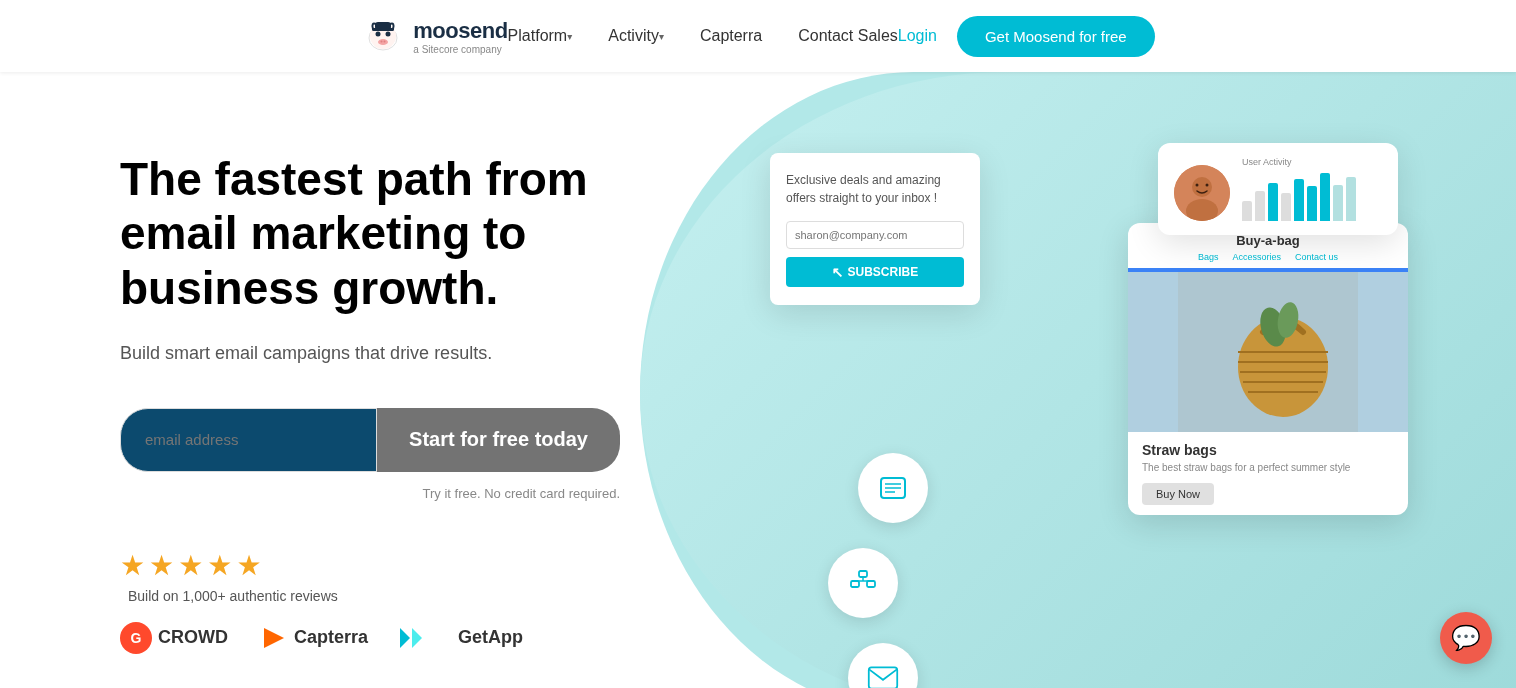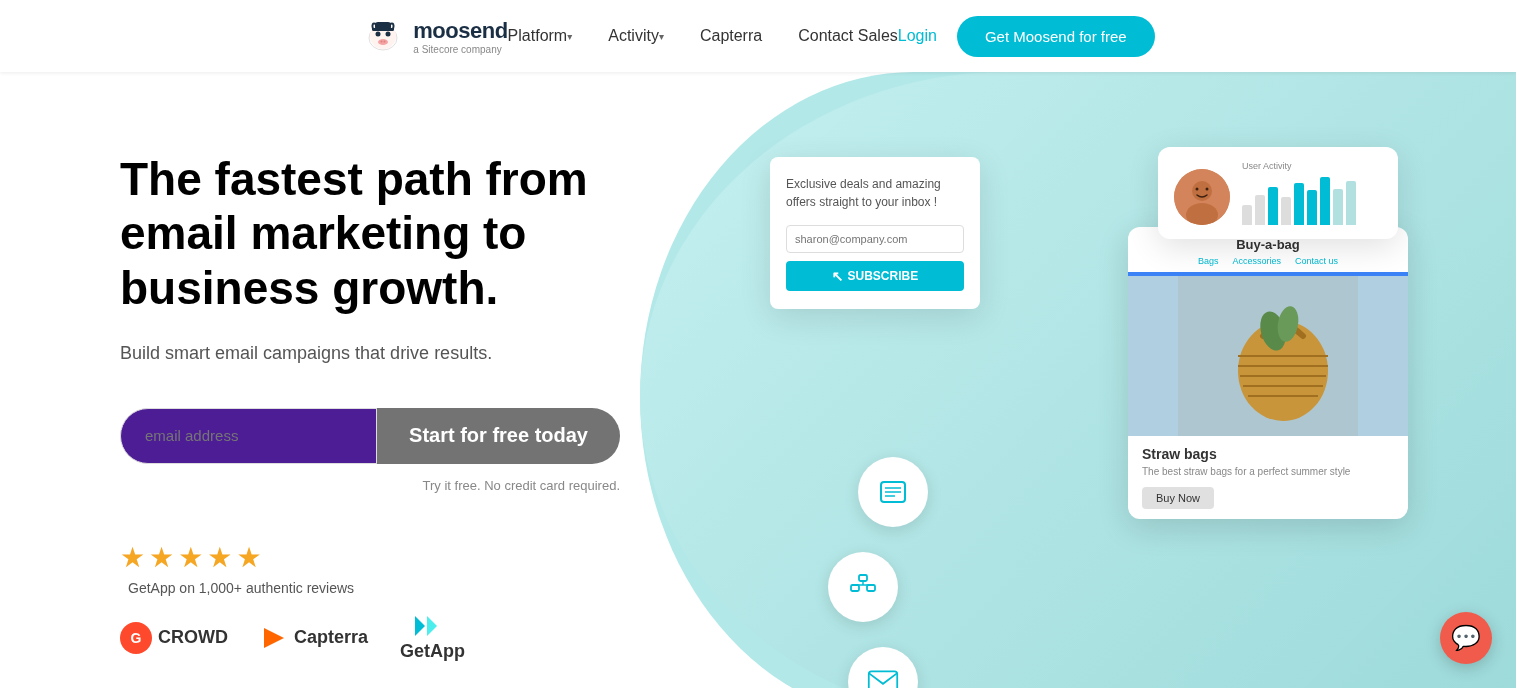--- a/index.html
+++ b/index.html
@@ -41,23 +41,23 @@
     }
     .hero-heading {
       font-size: 46px; font-weight: 800; color: #000000; line-height: 1.18;
       margin-bottom: 28px; max-width: 520px;
     }
     .hero-subheading {
       font-size: 18px; color: #555; margin-bottom: 44px; max-width: 480px;
     }
     .hero-form { display: flex; gap: 0; margin-bottom: 14px; max-width: 520px; }
     .hero-input {
-      flex: 1; height: 56px; border: 1.5px solid #ddd; border-radius: 28px 0 0 28px;
+      flex: 1; height: 64px; border: 1.5px solid #ddd; border-radius: 28px 0 0 28px;
       padding: 0 24px; font-size: 15px; color: #999; outline: none;
-      background: #4c1d95;
+      background: #0c4a6e;
     }
     .btn-start {
       background: #737373; color: #fff; border: none;
       border-radius: 0 28px 28px 0; padding: 0 32px;
       font-size: 20px; font-weight: 700; cursor: pointer; white-space: nowrap;
     }
     .hero-note { font-size: 13px; color: #888; margin-bottom: 48px; text-align: right; }
     .trust-stars { display: flex; gap: 4px; }
     .star { font-size: 28px; color: #f5a623; }
     .trust-text { font-size: 14px; color: #555; margin-left: 8px; }
@@ -66,21 +66,21 @@
       display: flex; align-items: center; gap: 6px;
       font-size: 18px; font-weight: 700; color: #333;
     }
     .g2-circle {
       width: 32px; height: 32px; border-radius: 50%;
       background: #ff492c; display: flex; align-items: center; justify-content: center;
       color: #fff; font-size: 14px; font-weight: 800;
     }
     .badge-capterra { display: flex; align-items: center; gap: 6px; }
     .capterra-text { font-size: 18px; font-weight: 700; color: #333; }
-    .badge-getapp { display: flex; align-items: center; gap: 3px; flex-direction: column; }
+    .badge-getapp { display: flex; align-items: center; gap: 22px; }
     .getapp-text { font-size: 18px; font-weight: 700; color: #333; }
 
     
     .hero-right {
       flex: 1; background: #b2e8e8; position: relative;
       border-radius: 50% 0 0 50% / 80% 0 0 80%;
       margin-left: -40px;
       display: flex; align-items: center; justify-content: center;
       overflow: hidden;
     }
@@ -247,21 +247,21 @@
     <div>
       <div class="trust-row">
         <div class="trust-left">
           <div class="trust-stars">
             <span class="star">★</span>
             <span class="star">★</span>
             <span class="star">★</span>
             <span class="star">★</span>
             <span class="star">★</span>
           </div>
-          <span class="trust-text">GetApp on 1,000+ authentic reviews</span>
+          <span class="trust-text">Build on 1,000+ authentic reviews</span>
         </div>
       </div>
 
       <div class="trust-badges" style="margin-top:18px;">
         <div class="badge-g2">
           <div class="g2-circle">G</div>
           <span style="font-size:18px;font-weight:700;color:#333;">CROWD</span>
         </div>
 
         <div class="badge-capterra">

